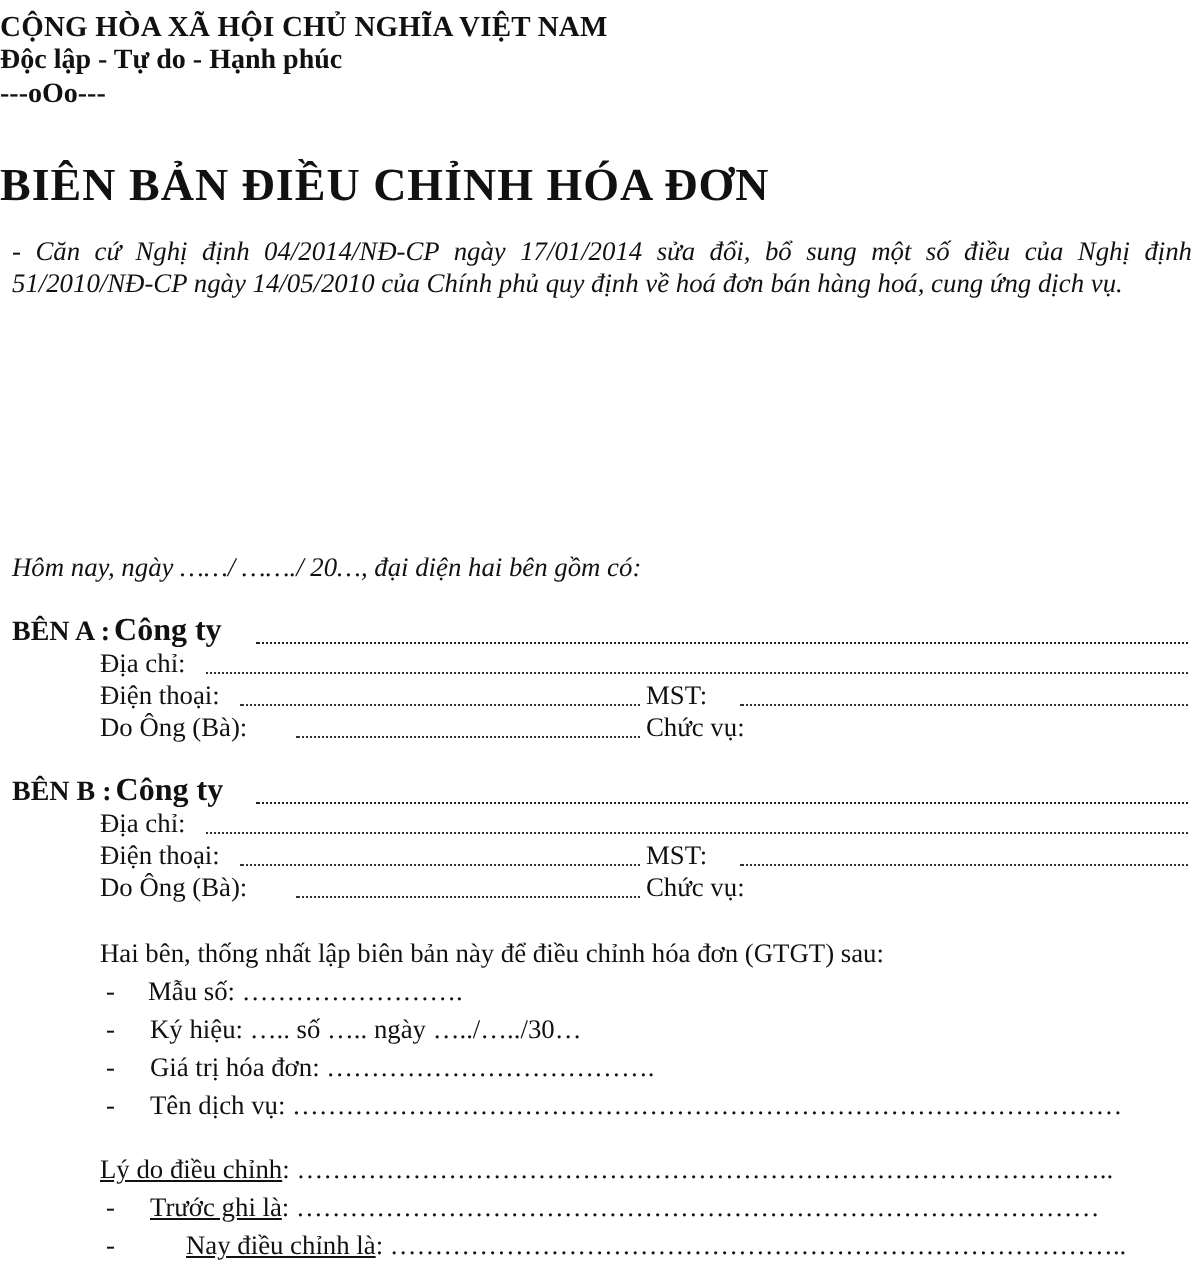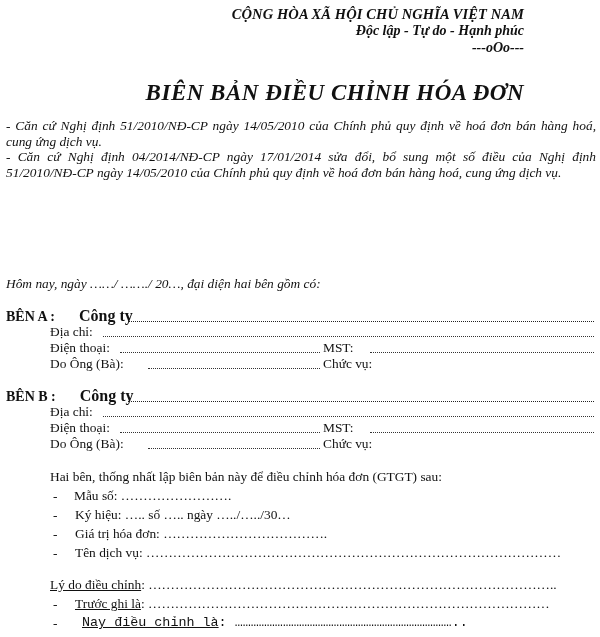--- a/index.html
+++ b/index.html
@@ -1,46 +1,45 @@
 <!DOCTYPE html>
 <html><head>
 <meta charset="utf-8">
 <style>
   html, body { margin: 0; padding: 0; background: #ffffff; }
   body {
     width: 600px; height: 637px; overflow: hidden; position: relative;
     font-family: "Liberation Serif", serif; color: #111;
   }
   .abs { position: absolute; white-space: nowrap; }
-  .center { left: 0; width: 524px; text-align: right; font-style: italic; }
+  .center { left: 0; width: 524px; text-align: left; }
   .hdr1 { top: 6px; font-size: 14.5px; font-weight: bold; letter-spacing: 0.1px; }
   .hdr2 { top: 23px; font-size: 14px; font-weight: bold; }
   .hdr3 { top: 40px; font-size: 14px; font-weight: bold; }
   .title { top: 80px; font-size: 23px; font-weight: bold; letter-spacing: 0.5px; }
   .legal { left: 6px; width: 590px; font-size: 13.4px; font-style: italic; line-height: 15.5px; position: absolute; }
   .legal p { margin: 0; text-align: justify; }
   .meeting { left: 6px; top: 276px; font-size: 13.4px; font-style: italic; }
   .party-head { left: 6px; font-size: 14px; font-weight: bold; }
-  .party-head .co { font-size: 16px; margin-left: 24px; }
+  .party-head .co { font-size: 16px; margin-left: 2px; }
   .dots-line { position: absolute; border-bottom: 1.5px dotted #222; height: 0; }
   .dots-thin { position: absolute; border-bottom: 1px dotted #333; height: 0; }
   .field { font-size: 13.4px; }
   .dash { font-size: 13.4px; }
   .u { text-decoration: underline; }
 </style>
 </head>
 <body>
 
 <div class="abs center hdr1">CỘNG HÒA XÃ HỘI CHỦ NGHĨA VIỆT NAM</div>
 <div class="abs center hdr2">Độc lập - Tự do - Hạnh phúc</div>
 <div class="abs center hdr3">---oOo---</div>
 <div class="abs center title">BIÊN BẢN ĐIỀU CHỈNH HÓA ĐƠN</div>
 
 <div class="legal" style="top:118px;">
-  <p>- Căn cứ Nghị định 51/2010/NĐ-CP ngày 14/05/2010 của Chính phủ quy định về hoá đơn bán hàng hoá, cung ứng dịch vụ.</p>
   <p>- Căn cứ Nghị định 04/2014/NĐ-CP ngày 17/01/2014 sửa đổi, bổ sung một số điều của Nghị định 51/2010/NĐ-CP ngày 14/05/2010 của Chính phủ quy định về hoá đơn bán hàng hoá, cung ứng dịch vụ.</p>
 </div>
 
 <div class="abs meeting">Hôm nay, ngày ……/ ……./ 20…, đại diện hai bên gồm có:</div>
 
 <div class="abs party-head" style="top:307px;">
   <span>BÊN A :</span><span class="co">Công ty</span>
 </div>
 <div class="dots-line" style="left:128px; width:466px; top:321px;"></div>
 
@@ -90,15 +89,15 @@
 <div class="abs field" style="left:50px; top:577px;">
   <span class="u">Lý do điều chỉnh</span><span>: ………………………………………………………………………………..</span>
 </div>
 
 <div class="abs dash" style="left:53px; top:596px;">-</div>
 <div class="abs field" style="left:75px; top:596px;">
   <span class="u">Trước ghi là</span><span>: ………………………………………………………………………………</span>
 </div>
 
 <div class="abs dash" style="left:53px; top:615px;">-</div>
-<div class="abs field" style="left:82px; top:615px;font-family:Liberation Mono, monospace;">
+<div class="abs field" style="left:93px; top:615px;">
   <span class="u">Nay điều chỉnh là</span><span>: ………………………………………………………………………..</span>
 </div>
 
 </body></html>

